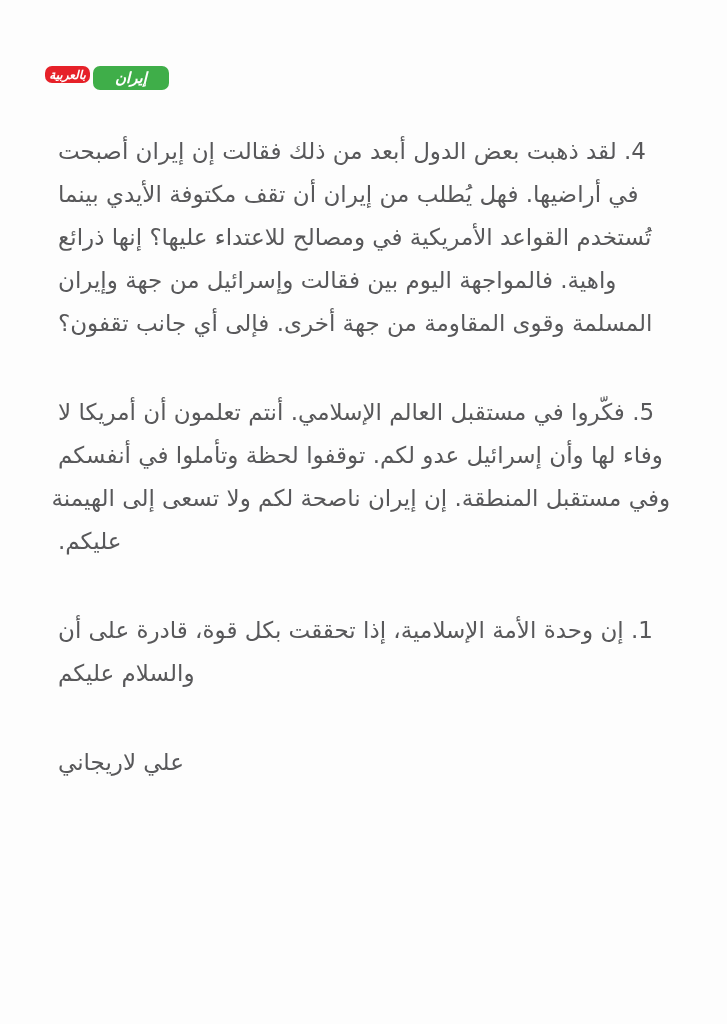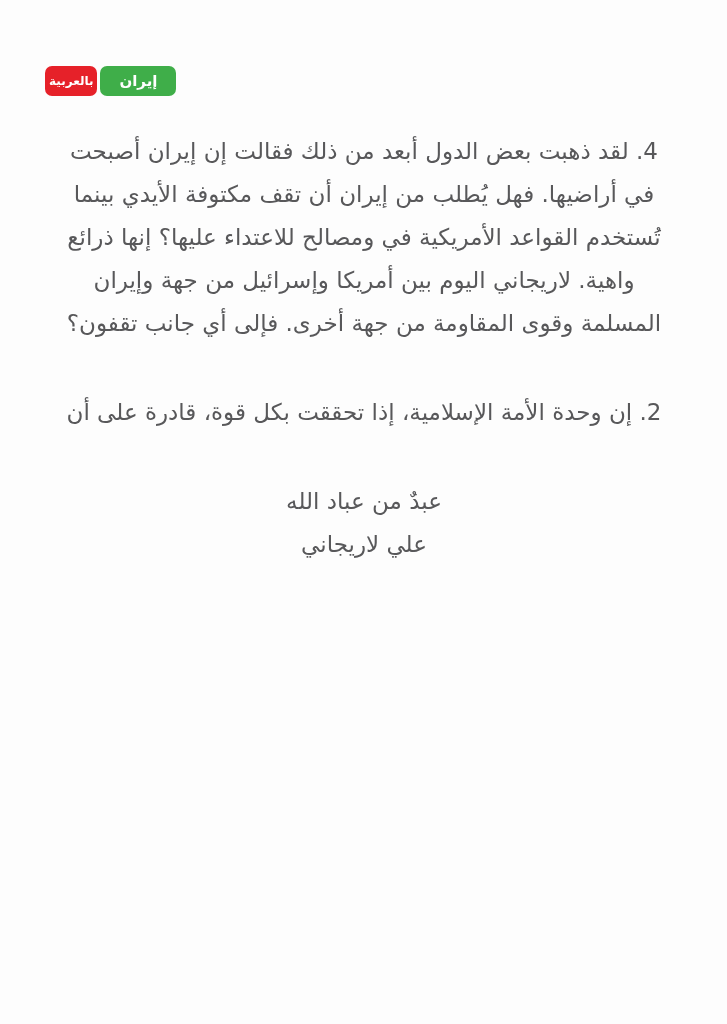--- a/index.html
+++ b/index.html
@@ -24,47 +24,48 @@
     left: 45px;
     display: flex;
     flex-direction: row;
     align-items: stretch;
     gap: 3px;
     direction: ltr;
   }
   .logo-block {
     color: #ffffff;
     font-weight: bold;
-    height: 30px;
+    height: 17px;
     display: flex;
     align-items: center;
     justify-content: center;
     border-radius: 7px;
     line-height: 1;
+    font-style: italic;
   }
   .logo-red-block {
     background: var(--logo-red);
     font-size: 12px;
     min-width: 45px;
     padding: 0 4px;
   }
   .logo-green-block {
     background: var(--logo-green);
     font-size: 15px;
     min-width: 76px;
     padding: 12px 8px;
     letter-spacing: 1px;
   }
   .content {
     position: absolute;
     top: 130px;
     right: 57px;
     left: 58px;
     direction: rtl;
-    text-align: center;
+    text-align: left;
     color: var(--text-color);
     font-size: 23px;
     line-height: 43px;
   }
   .paragraph { margin-bottom: 46px; }
   .paragraph:last-child { margin-bottom: 0; }
   .line { white-space: nowrap; }
 </style>
 </head>
 <body>
@@ -74,25 +75,31 @@
   <div class="logo">
     <span class="logo-block logo-red-block">بالعربية</span>
     <span class="logo-block logo-green-block">إيران</span>
   </div>
 
   <div class="content" dir="rtl">
       <div class="paragraph">
         <div class="line">4. لقد ذهبت بعض الدول أبعد من ذلك فقالت إن إيران أصبحت</div>
         <div class="line">في أراضيها. فهل يُطلب من إيران أن تقف مكتوفة الأيدي بينما</div>
         <div class="line">تُستخدم القواعد الأمريكية في ومصالح للاعتداء عليها؟ إنها ذرائع</div>
-        <div class="line">واهية. لاريجاني اليوم بين أمريكا وإسرائيل من جهة وإيران</div>
+        <div class="line">واهية. فالمواجهة اليوم بين فقالت وإسرائيل من جهة وإيران</div>
         <div class="line">المسلمة وقوى المقاومة من جهة أخرى. فإلى أي جانب تقفون؟</div>
       </div>
       <div class="paragraph">
-        <div class="line">2. إن وحدة الأمة الإسلامية، إذا تحققت بكل قوة، قادرة على أن</div>
+        <div class="line">5. فكّروا في مستقبل العالم الإسلامي. أنتم تعلمون أن أمريكا لا</div>
+        <div class="line">وفاء لها وأن إسرائيل عدو لكم. توقفوا لحظة وتأملوا في أنفسكم</div>
+        <div class="line">وفي مستقبل المنطقة. إن إيران ناصحة لكم ولا تسعى إلى الهيمنة</div>
+        <div class="line">عليكم.</div>
       </div>
       <div class="paragraph">
-        <div class="line">عبدٌ من عباد الله</div>
+        <div class="line">1. إن وحدة الأمة الإسلامية، إذا تحققت بكل قوة، قادرة على أن</div>
+        <div class="line">والسلام عليكم</div>
+      </div>
+      <div class="paragraph">
         <div class="line">علي لاريجاني</div>
       </div>
     </div>
 
 </div>
 
 </body></html>

